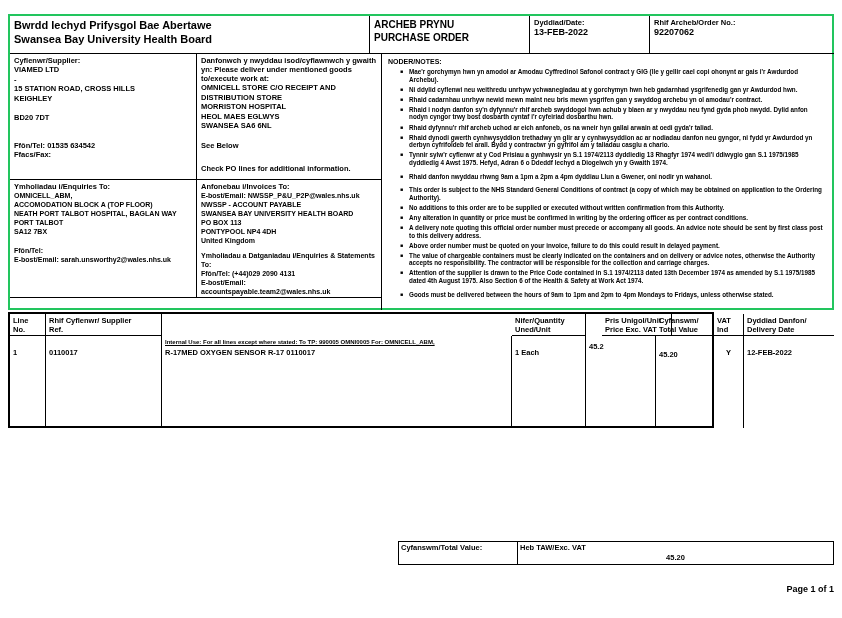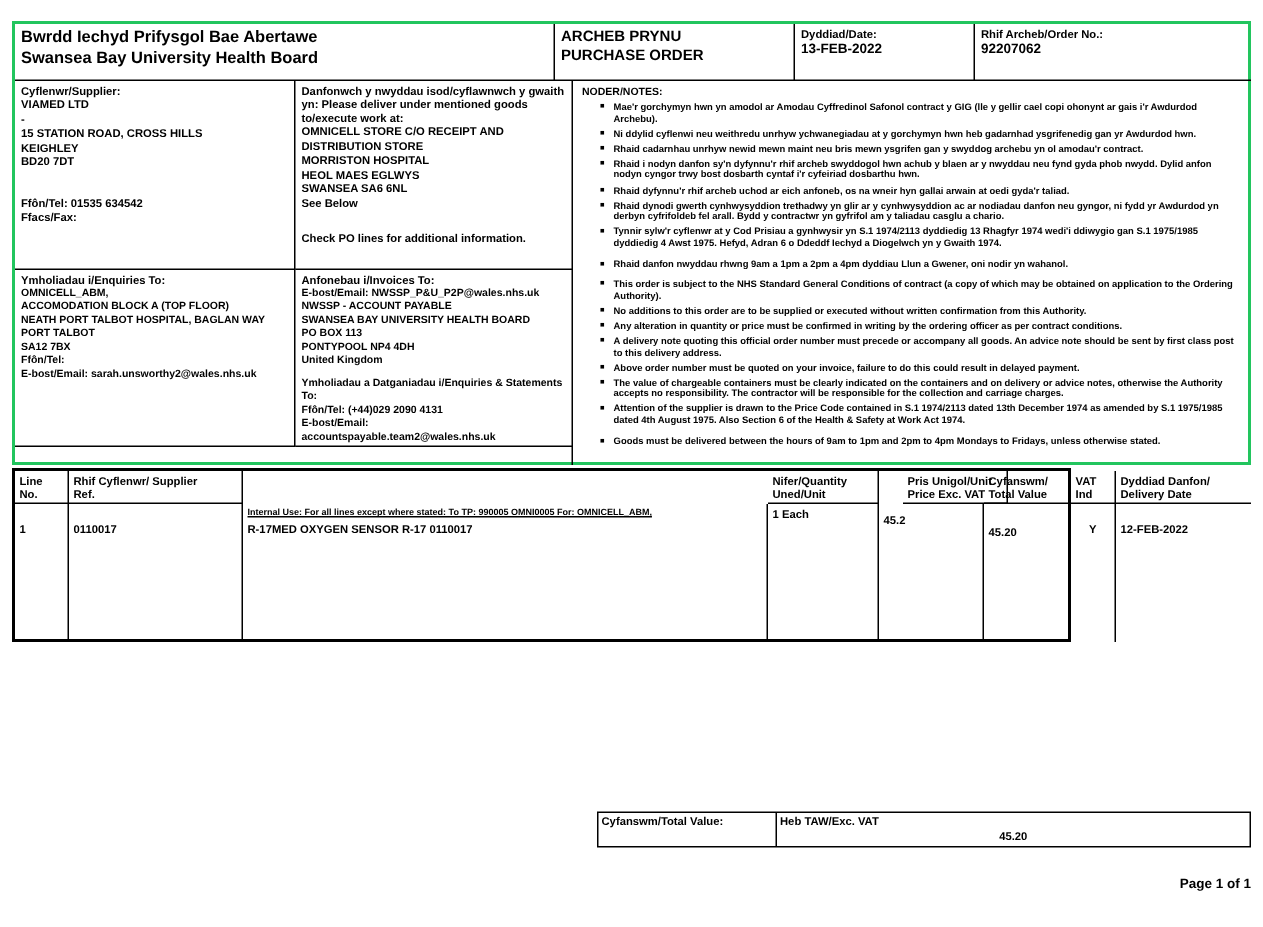--- a/index.html
+++ b/index.html
@@ -14,21 +14,21 @@
   .cell{position:absolute;box-sizing:border-box;padding:2px 4px;overflow:hidden;}
   .br{border-right:1px solid #000;}
   .bb{border-bottom:1px solid #000;}
   .org-cy,.org-en{font-size:11px;line-height:14px;}
   .doc-title{font-size:10px;line-height:13px;}
   .lbl{font-size:7.5px;line-height:9px;}
   .val{font-size:9px;line-height:11px;}
   .body-line{font-size:7.5px;line-height:9.5px;min-height:9.5px;}
   .small-line{font-size:7px;line-height:9px;min-height:9px;}
   .gap6{margin-top:6px;}
-  .gap10{}
+  .gap10{margin-top:10px;}
   .gap14{margin-top:14px;}
   .gap18{margin-top:18px;}
   
   .notes-label{font-size:7px;line-height:9px;margin-bottom:2px;}
   .note{display:flex;font-size:6.3px;line-height:7.6px;margin:0 0 2.5px 12px;}
   .note .marker{flex:0 0 auto;font-size:5px;line-height:7.6px;margin-right:6px;}
   .note .txt{flex:1 1 auto;}
   .note.sp{margin-top:6px;}
   
   .items{left:8px;top:312px;width:706px;height:116px;border:2px solid #000;}
@@ -222,21 +222,21 @@
       <div style="margin-top:10px;">1</div>
     </div>
     <div class="cell td br" style="left:36px;top:22px;width:116px;height:92px;">
       <div style="margin-top:10px;">0110017</div>
     </div>
     <div class="cell td br" style="left:152px;top:22px;width:350px;height:92px;">
       <div class="internal-note">Internal Use: For all lines except where stated: To TP: 990005 OMNI0005 For: OMNICELL_ABM,</div>
       <div class="desc-main">R-17MED OXYGEN SENSOR R-17 0110017</div>
     </div>
     <div class="cell td br" style="left:502px;top:22px;width:74px;height:92px;">
-      <div style="">1 Each</div>
+      <div style="margin-top:10px;">1 Each</div>
     </div>
     <div class="cell td br" style="left:576px;top:22px;width:70px;height:92px;">
       <div style="margin-top:4px;">45.2</div>
     </div>
     <div class="cell td br" style="left:646px;top:22px;width:58px;height:92px;">
       <div style="margin-top:12px;">45.20</div>
     </div>
     <div class="cell td br" style="left:704px;top:22px;width:30px;height:92px;text-align:center;">
       <div style="margin-top:10px;">Y</div>
     </div>

